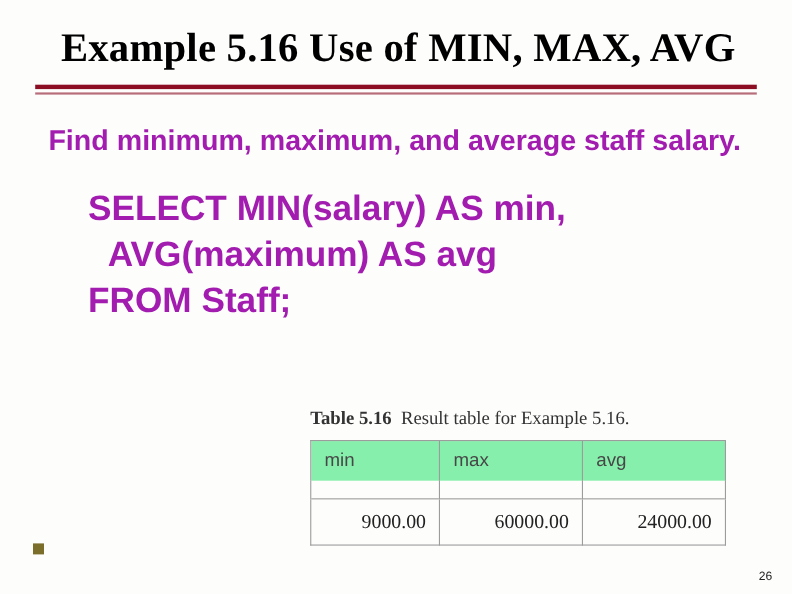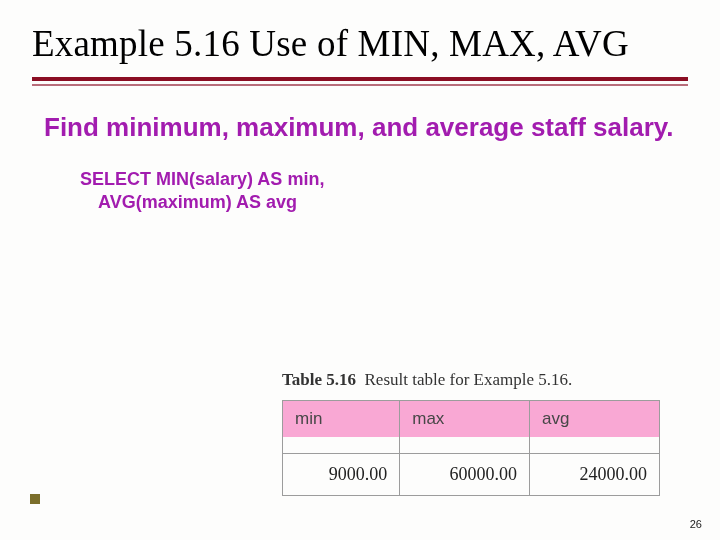--- a/index.html
+++ b/index.html
@@ -9,23 +9,24 @@
     background: #fdfdfc;
     font-family: "Times New Roman", Times, serif;
     position: relative;
     overflow: hidden;
   }
   .title-wrap {
     padding: 22px 28px 6px 32px;
   }
   .title {
     font-size: 37px;
-    font-weight: normal;
+    font-weight: bold;
     color: #000;
     letter-spacing: 0.2px;
+    text-align: center;
   }
   .title-rule {
     margin: 6px 0 0 32px;
     width: 656px;
     position: relative;
   }
   .title-rule .bar1 {
     height: 4px;
     background: #8b0e23;
     width: 100%;
@@ -42,21 +43,21 @@
     font-family: Arial, Helvetica, sans-serif;
     color: #a21caf;
   }
   .desc {
     font-size: 26px;
     font-weight: bold;
     line-height: 1.22;
     margin-bottom: 24px;
   }
   .sql {
-    font-size: 18px;
+    font-size: 32px;
     font-weight: bold;
     line-height: 1.32;
     margin-left: 36px;
   }
   .sql .ind1 { padding-left: 14px; }
   .sql .ind2 { padding-left: 18px; }
   .table-block {
     position: absolute;
     left: 282px;
     top: 370px;
@@ -67,21 +68,21 @@
     font-size: 17px;
     color: #333;
     margin-bottom: 10px;
   }
   .table-caption .tbold { font-weight: bold; }
   table.result {
     border-collapse: collapse;
     width: 378px;
   }
   table.result th {
-    background: #f9a8d4;
+    background: #86efac;
     font-weight: normal;
     text-align: left;
     font-family: Arial, Helvetica, sans-serif;
     font-size: 17px;
     color: #474747;
     padding: 8px 12px;
     border: 1px solid #9c9c9c;
     border-bottom: none;
   }
   table.result tbody td.spacer {
@@ -130,20 +131,21 @@
   <div class="bar1"></div>
   <div class="bar2"></div>
 </div>
 
 <div class="content">
   <div class="desc">Find minimum, maximum, and average staff salary.</div>
 
   <div class="sql">
     <div>SELECT MIN(salary) AS min,</div>
     <div class="ind2">AVG(maximum) AS avg</div>
+    <div>FROM Staff;</div>
   </div>
 </div>
 
 <div class="table-block">
   <div class="table-caption">
     <span class="tbold">Table 5.16</span>&nbsp;&nbsp;<span>Result table for Example 5.16.</span>
   </div>
   <table class="result">
     <thead>
       <tr>

